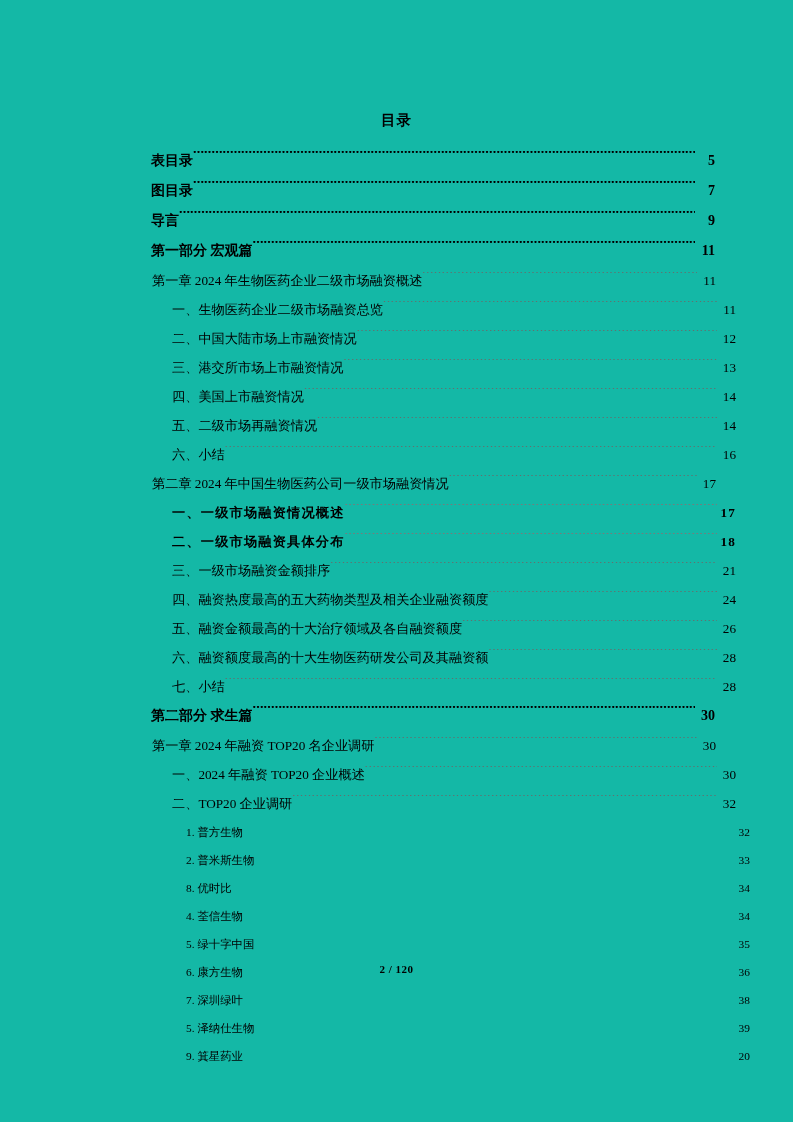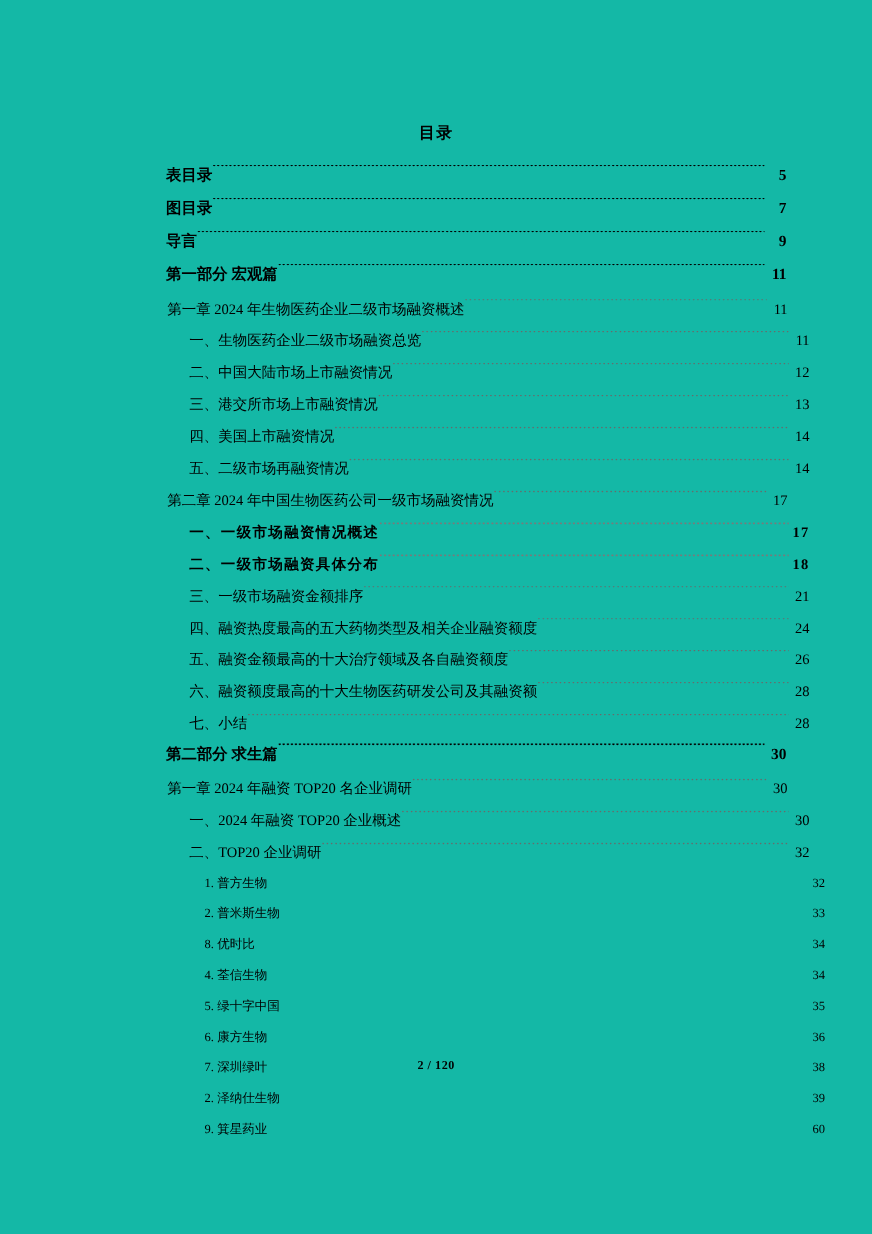--- a/index.html
+++ b/index.html
@@ -191,20 +191,25 @@
       <div class="toc-row lvl3">
         <span class="toc-label">四、美国上市融资情况</span>
         <span class="toc-leader"></span>
         <span class="toc-page">14</span>
       </div>
       <div class="toc-row lvl3">
         <span class="toc-label">五、二级市场再融资情况</span>
         <span class="toc-leader"></span>
         <span class="toc-page">14</span>
       </div>
+      <div class="toc-row lvl3">
+        <span class="toc-label">六、小结</span>
+        <span class="toc-leader"></span>
+        <span class="toc-page">16</span>
+      </div>
       <div class="toc-row lvl2">
         <span class="toc-label">第二章 2024 年中国生物医药公司一级市场融资情况</span>
         <span class="toc-leader"></span>
         <span class="toc-page">17</span>
       </div>
       <div class="toc-row lvl3 bold">
         <span class="toc-label">一、一级市场融资情况概述</span>
         <span class="toc-leader"></span>
         <span class="toc-page">17</span>
       </div>
@@ -287,26 +292,26 @@
         <span class="toc-label">6. 康方生物</span>
         <span class="toc-leader"></span>
         <span class="toc-page">36</span>
       </div>
       <div class="toc-row lvl4">
         <span class="toc-label">7. 深圳绿叶</span>
         <span class="toc-leader"></span>
         <span class="toc-page">38</span>
       </div>
       <div class="toc-row lvl4">
-        <span class="toc-label">2. 泽纳仕生物</span>
+        <span class="toc-label">5. 泽纳仕生物</span>
         <span class="toc-leader"></span>
         <span class="toc-page">39</span>
       </div>
       <div class="toc-row lvl4">
         <span class="toc-label">9. 箕星药业</span>
         <span class="toc-leader"></span>
-        <span class="toc-page">60</span>
+        <span class="toc-page">20</span>
       </div>
     </div>
 
   <div class="footer">2 / 120</div>
 
 </div>
 
 </body></html>

